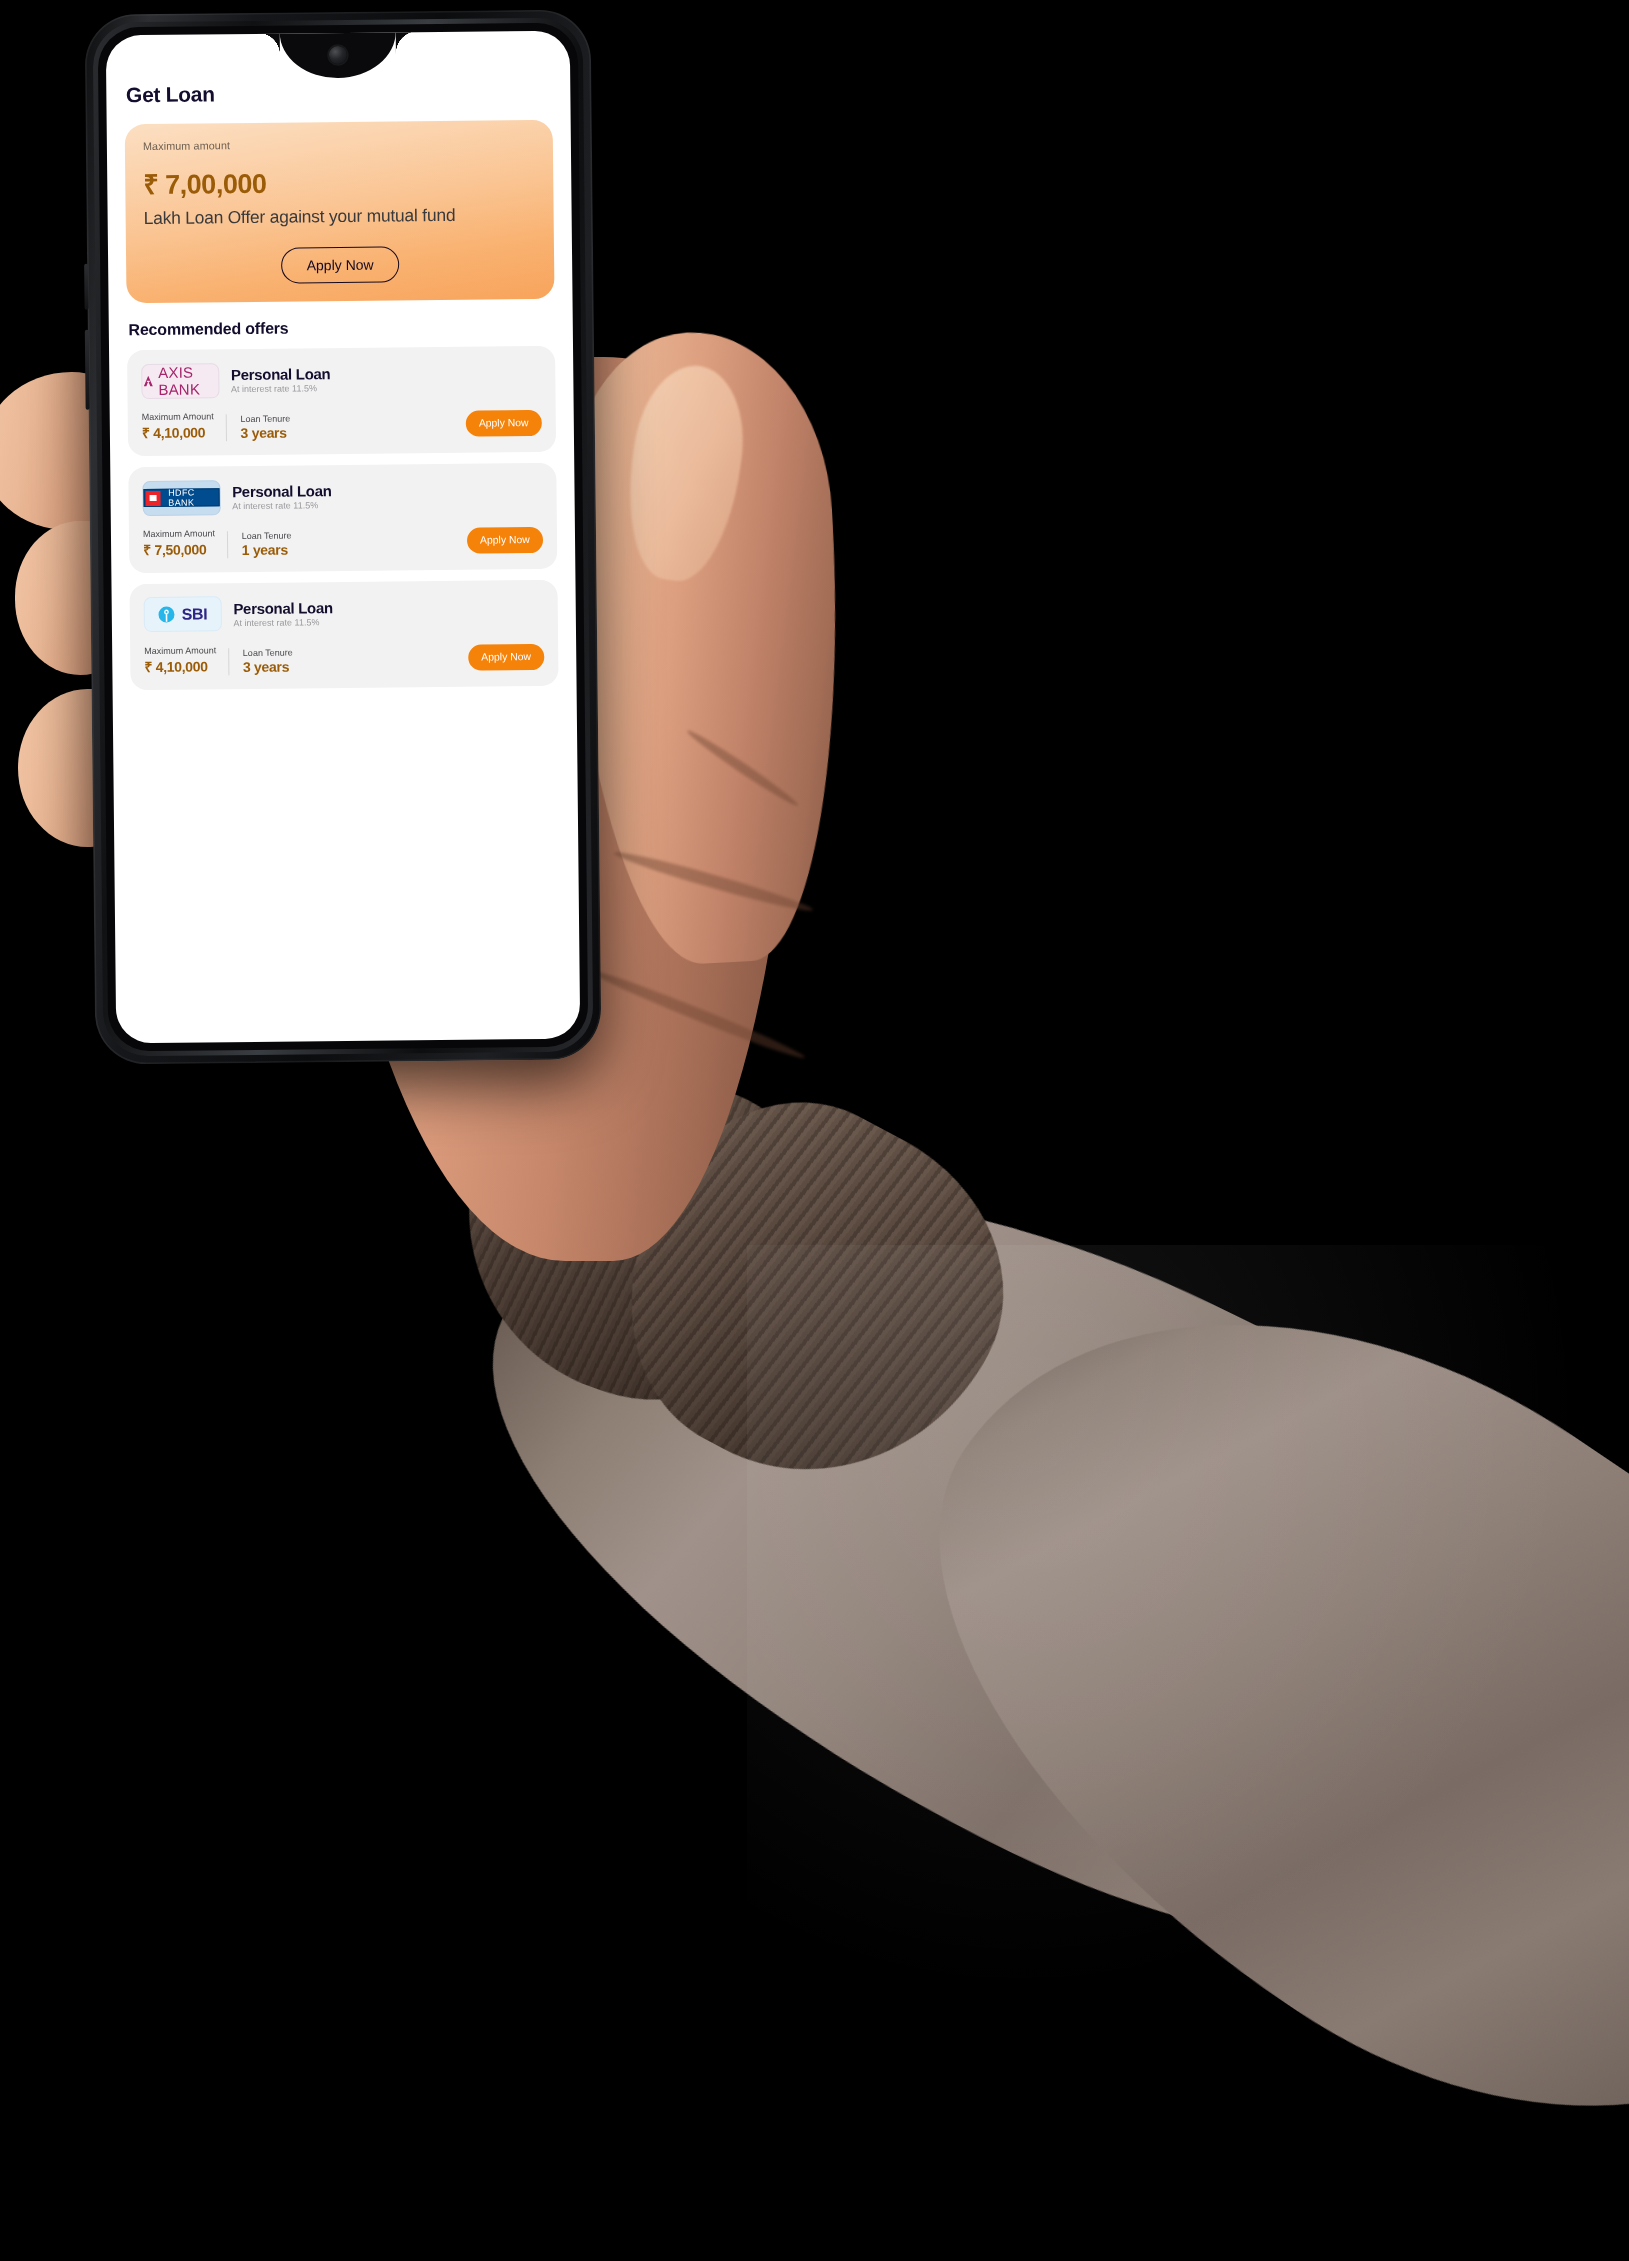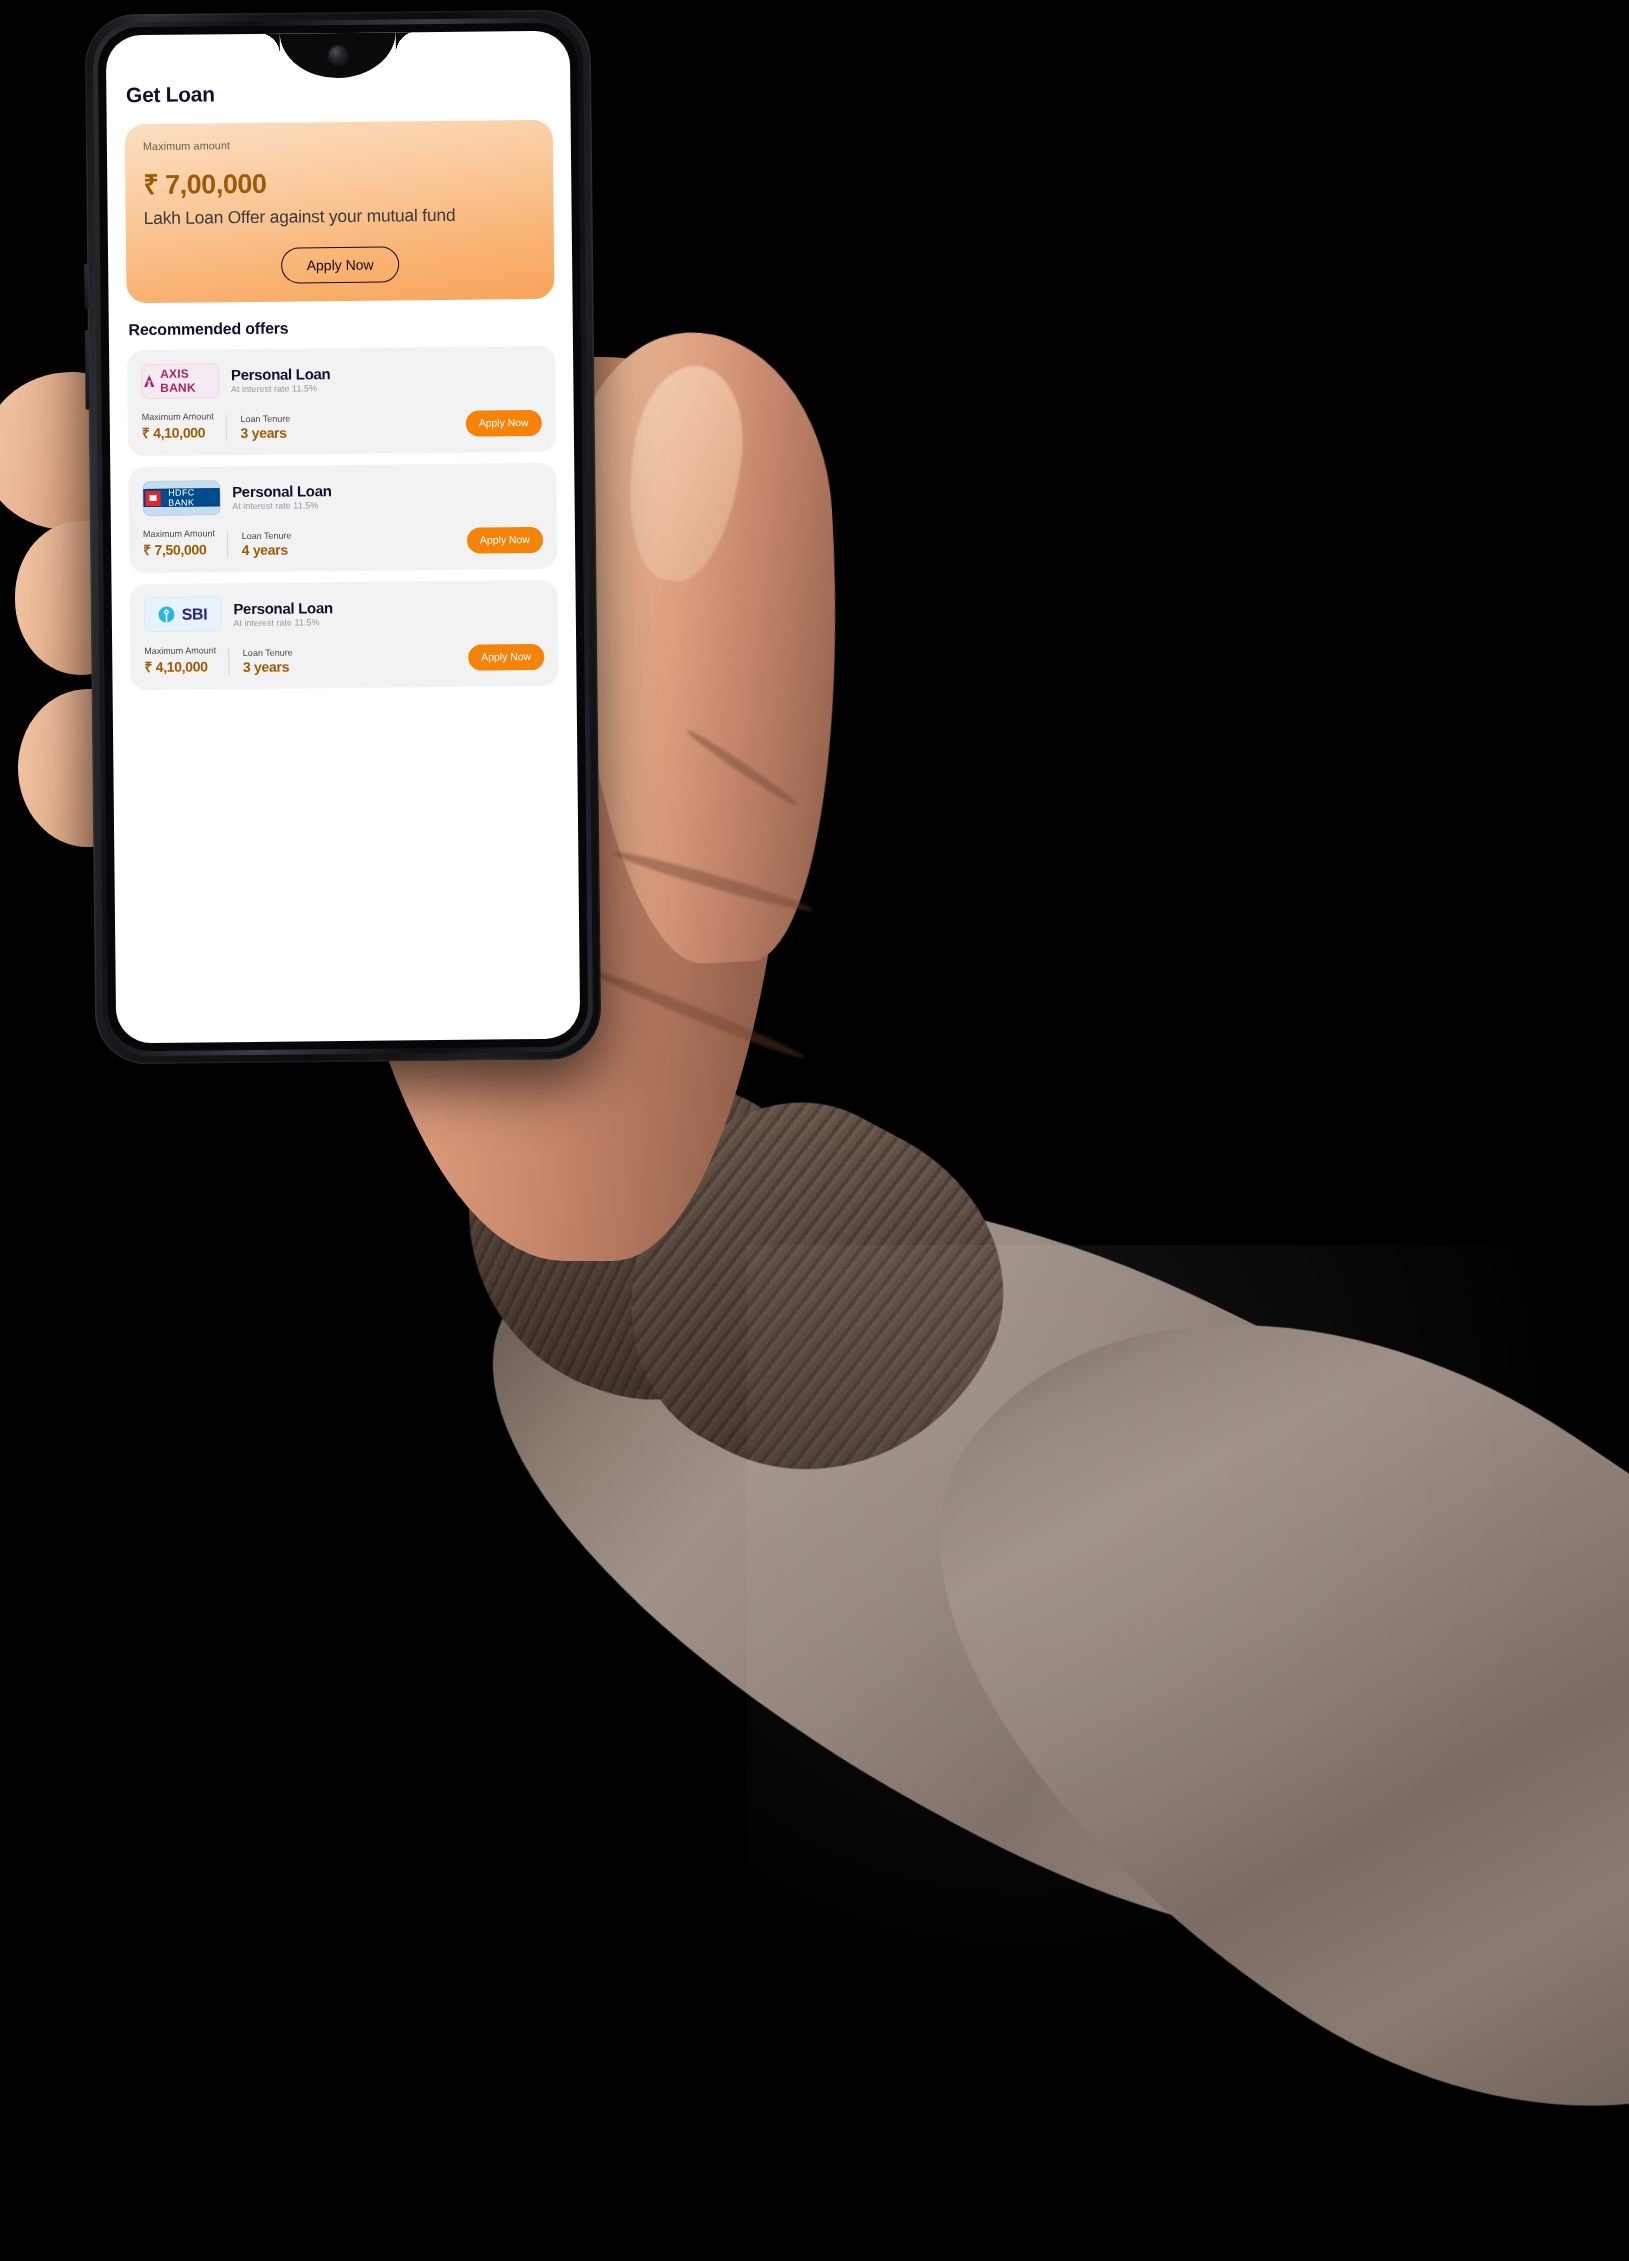--- a/index.html
+++ b/index.html
@@ -355,21 +355,21 @@
     display: flex;
     align-items: center;
     justify-content: center;
     flex: 0 0 auto;
   }
   .logo-axis { background: #f5eaf2; border: 0.8px solid #e7dbe6; }
   .logo-hdfc { background: #c6dcef; border: 0.8px solid #b9d2e8; }
   .logo-sbi  { background: #e7f3fb; border: 0.8px solid #d8ebf7; }
 
   .axis-wrap { display: flex; align-items: center; gap: 4.1px; }
-  .axis-word { font-size: 12px; font-weight: bold; color: #a6246b; letter-spacing: 0.2px; }
+  .axis-word { font-size: 15px; font-weight: normal; color: #a6246b; letter-spacing: 0.2px; }
 
   .hdfc-wrap { display: flex; align-items: center; background: #004c8f; border: 0.8px solid #003a6e; height: 16.6px; }
   .hdfc-sq {
     width: 15px; height: 15px; background: #ed232a;
     display: flex; align-items: center; justify-content: center; flex: 0 0 auto; margin: 0.8px;
   }
   .hdfc-sq i { width: 6.6px; height: 6.6px; background: #ffffff; display: block; }
   .hdfc-word { font-size: 9px; font-weight: normal; color: #ffffff; letter-spacing: 0.4px; padding: 0 5px 0 7px; }
 
   .sbi-wrap { display: flex; align-items: center; gap: 6px; }
@@ -495,21 +495,21 @@
               <div class="offer-rate">At interest rate 11.5%</div>
             </div>
           </div>
           <div class="offer-foot">
             <div class="stat">
               <div class="stat-label">Maximum Amount</div>
               <div class="stat-value">₹ 7,50,000</div>
             </div>
             <div class="stat tenure">
               <div class="stat-label">Loan Tenure</div>
-              <div class="stat-value">4 years</div>
+              <div class="stat-value">1 years</div>
             </div>
             <button class="apply-pill">Apply Now</button>
           </div>
         </article>
 
         <article class="offer-card">
           <div class="offer-head">
             <div class="bank-logo logo-sbi">
               <span class="sbi-wrap">
                 <svg width="17.4" height="17.4" viewBox="0 0 24 24" aria-hidden="true">

